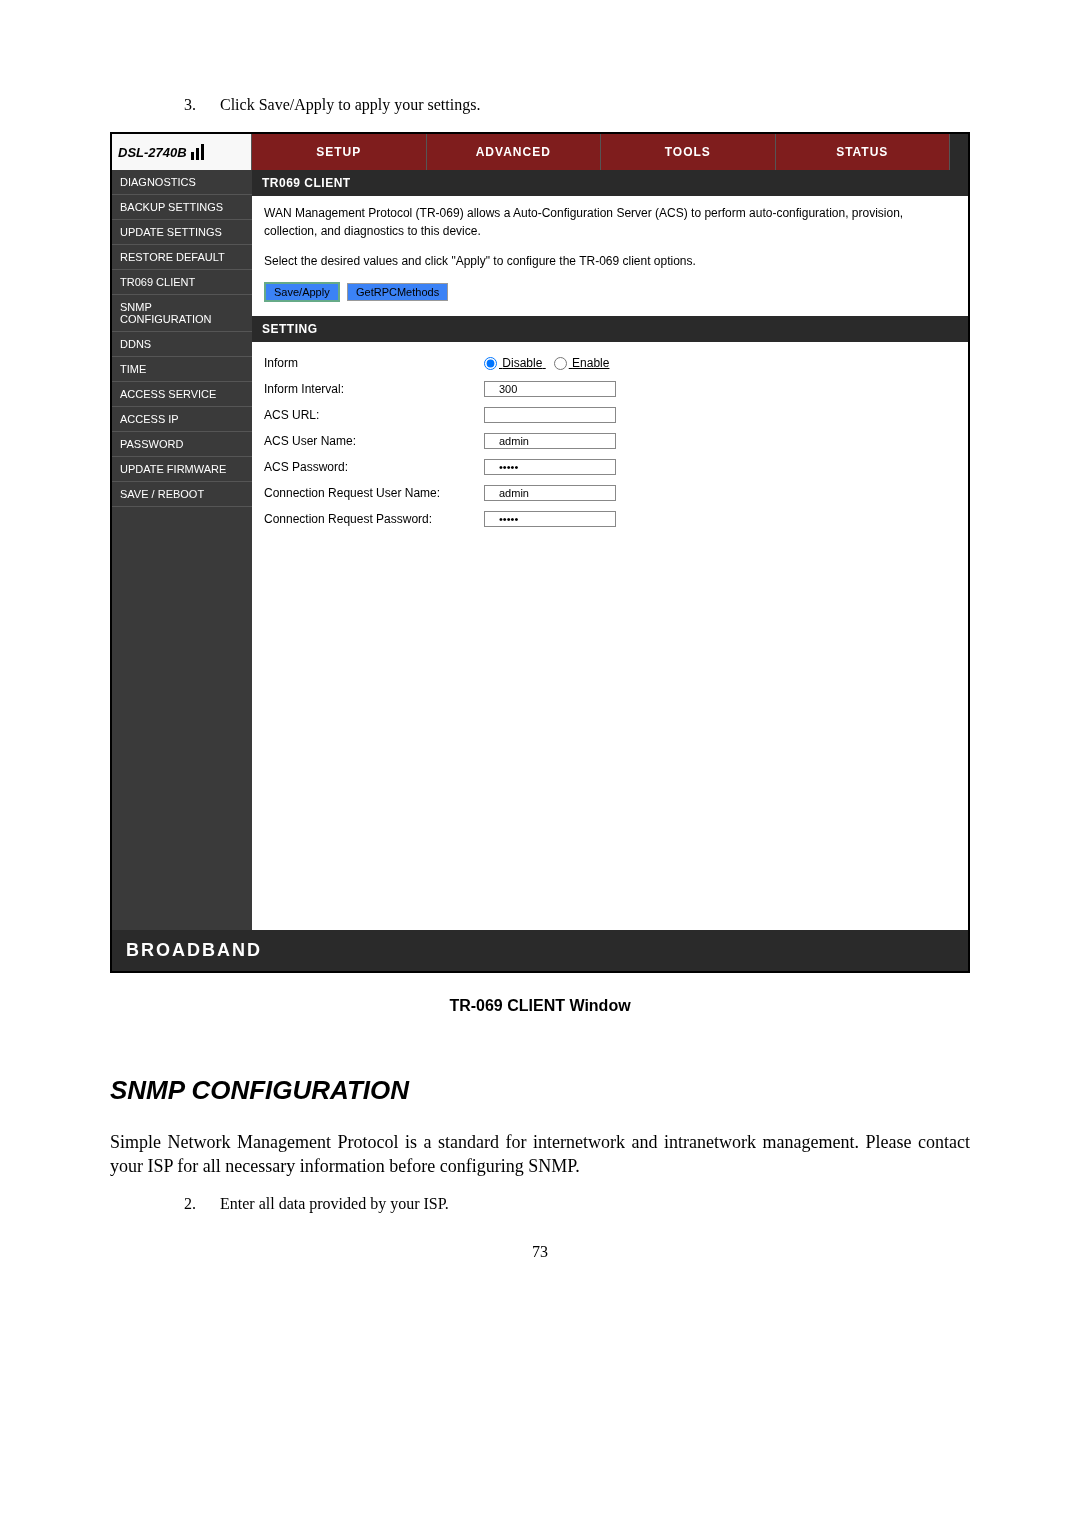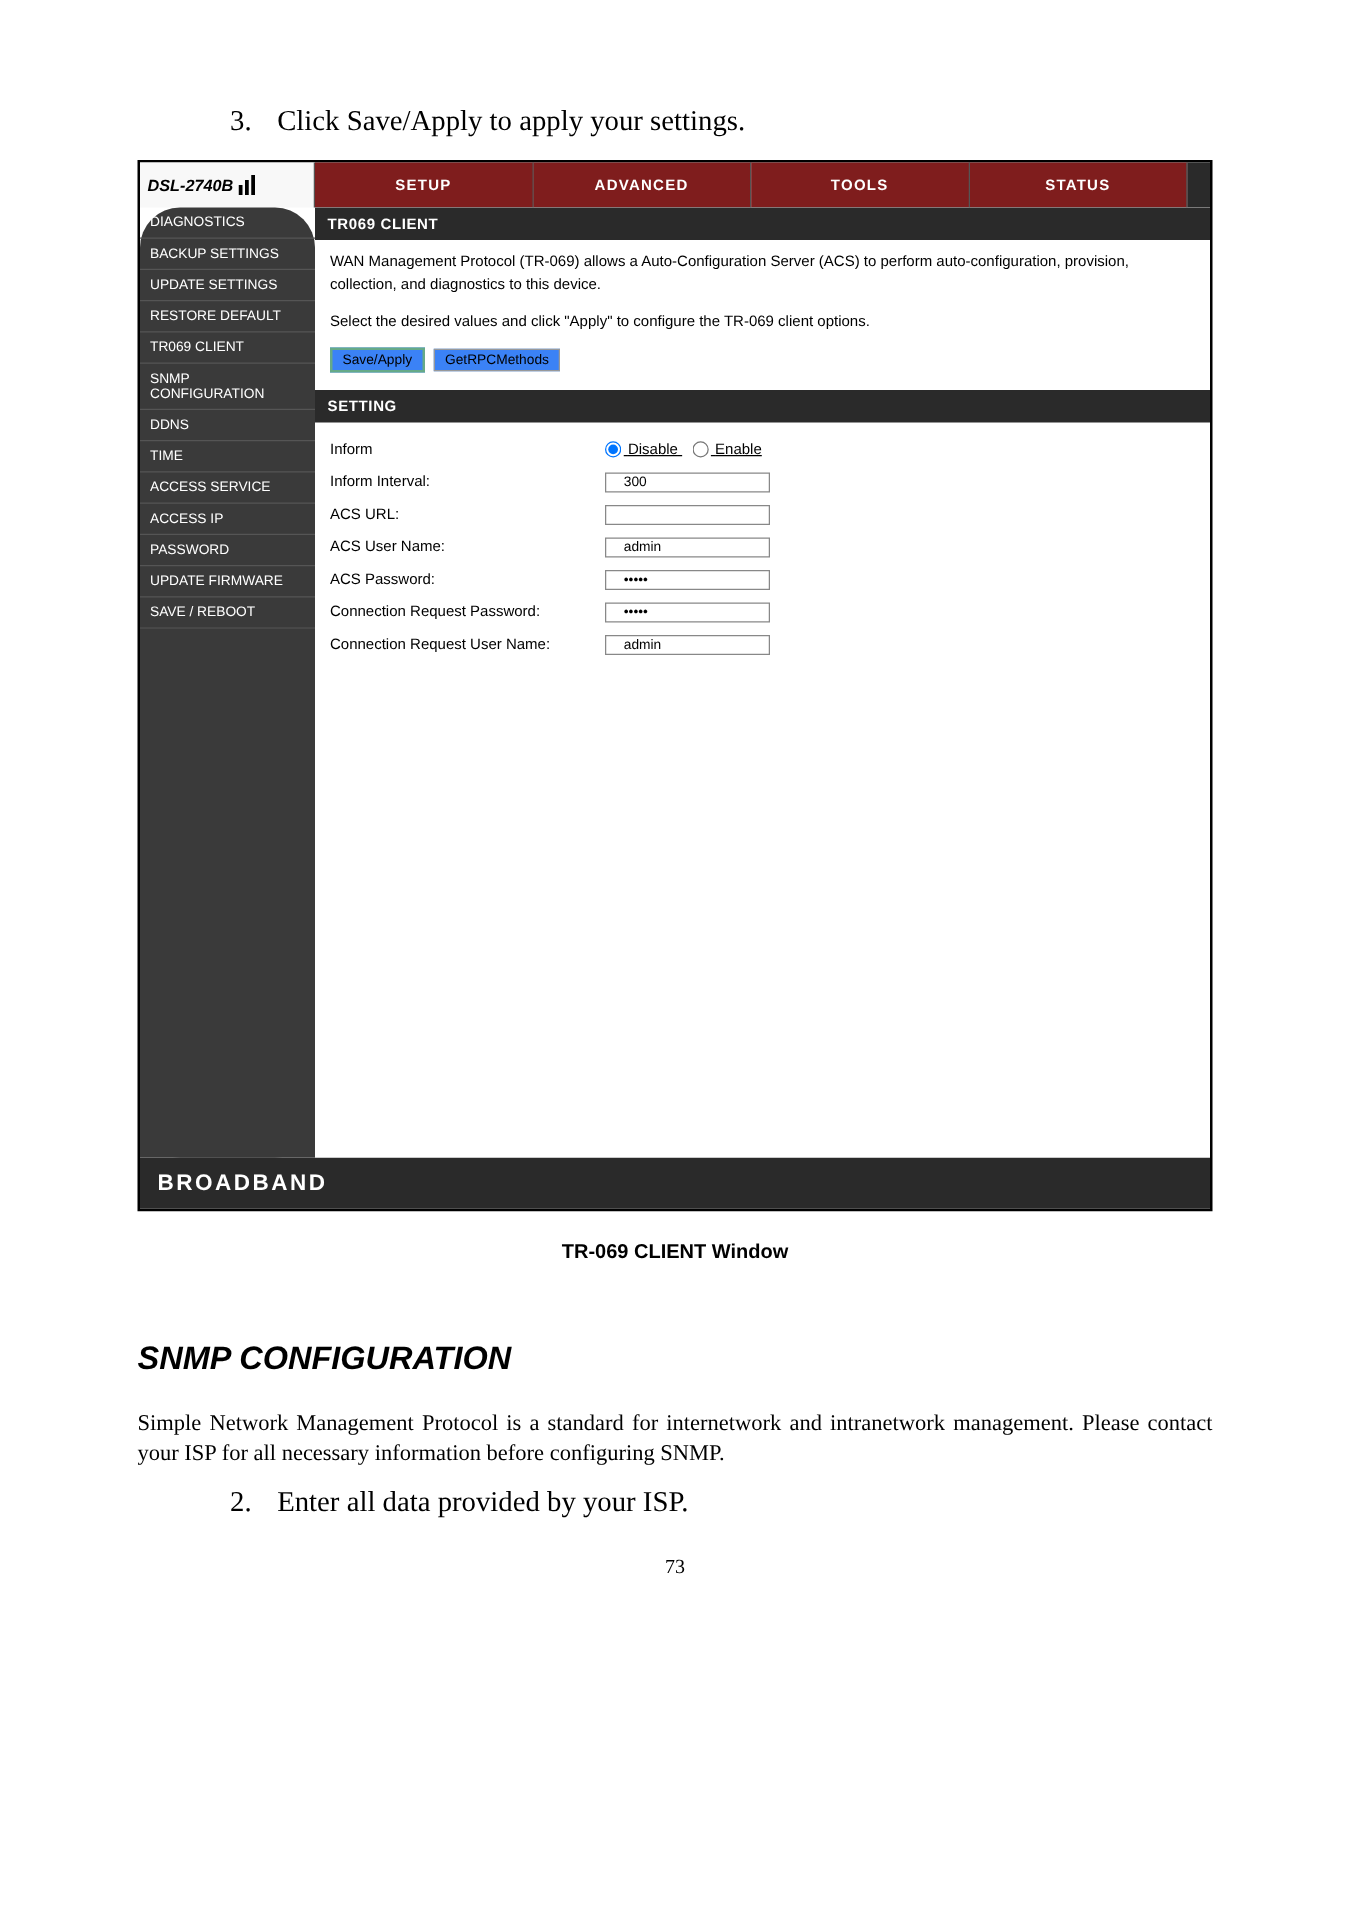--- a/index.html
+++ b/index.html
@@ -1,32 +1,32 @@
 <!DOCTYPE html>
 <html><head>
 <meta charset="utf-8">
 <style>
   * { margin: 0; padding: 0; box-sizing: border-box; }
   body { background: #fff; font-family: "Times New Roman", Times, serif; width: 1080px; height: 1527px; position: relative; }
   .page { padding: 80px 110px 40px 110px; }
-  .step-line { margin: 4px 0 18px 74px; font-size: 23px; }
+  .step-line { margin: 16px 0 18px 74px; font-size: 16px; }
   .step-num { display: inline-block; width: 32px; }
   .router-frame { border: 2px solid #000; width: 100%; font-family: Verdana, Arial, sans-serif; font-size: 12px; background: #fff; }
   .top-row { display: flex; height: 36px; }
   .logo-cell { width: 140px; border-right: 1px solid #555; display: flex; align-items: center; padding-left: 6px; background: #f8f8f8; font-weight: bold; font-style: italic; font-size: 13px; }
   .logo-cell .bars { margin-left: 4px; display: inline-flex; gap: 2px; align-items: flex-end; height: 16px; }
   .logo-cell .bars span { width: 3px; background: #000; }
   .logo-cell .bars span:nth-child(1){height:8px;}
   .logo-cell .bars span:nth-child(2){height:12px;}
   .logo-cell .bars span:nth-child(3){height:16px;}
   .nav-tab { flex: 1; background: #7f1d1d; color: #fff; display: flex; align-items: center; justify-content: center; font-size: 12px; font-weight: bold; letter-spacing: 1px; border-right: 1px solid #555; cursor: pointer; }
   .nav-tab:last-of-type { flex: 1; }
   .nav-gap { width: 18px; background: #2a2a2a; }
   .body-row { display: flex; }
-  .sidebar { width: 140px; background: #3a3a3a; color: #fff; display: flex; flex-direction: column; border-radius: 32px; }
+  .sidebar { width: 140px; background: #3a3a3a; color: #fff; display: flex; flex-direction: column; }
   .side-item { padding: 6px 8px; font-size: 11px; border-bottom: 1px solid #555; cursor: pointer; }
   .side-fill { flex: 1; background: #3a3a3a; }
   .content { flex: 1; background: #fff; padding: 0; min-height: 760px; }
   .section-hdr { background: #2a2a2a; color: #fff; font-weight: bold; font-size: 12px; padding: 6px 10px; letter-spacing: 0.5px; }
   .section-body { padding: 8px 12px 14px 12px; font-size: 12px; line-height: 1.5; }
   .section-body p { margin-bottom: 12px; }
   .btn-row button { font-family: Verdana, Arial, sans-serif; font-size: 11px; padding: 2px 8px; margin-right: 4px; border: 1px solid #999; background: #3b82f6; cursor: pointer; }
   .btn-row button.primary { border: 2px solid #6a8; }
   .form-table { display: table; }
   .form-row { display: table-row; }
@@ -123,26 +123,26 @@
             </div>
             <div class="form-row">
               <div class="lab">ACS User Name:</div>
               <div><input type="text" value="admin" style=""></div>
             </div>
             <div class="form-row">
               <div class="lab">ACS Password:</div>
               <div><input type="text" value="•••••" style=""></div>
             </div>
             <div class="form-row">
+              <div class="lab">Connection Request User Name:</div>
+              <div><input type="text" value="admin" style=""></div>
+            </div>
+            <div class="form-row">
               <div class="lab">Connection Request Password:</div>
               <div><input type="text" value="•••••" style=""></div>
-            </div>
-            <div class="form-row">
-              <div class="lab">Connection Request User Name:</div>
-              <div><input type="text" value="admin" style=""></div>
             </div>
           </div>
         </div>
       </div>
     </div>
 
     <div class="footer-bar">BROADBAND</div>
   </div>
 
   <div class="caption">TR-069 CLIENT Window</div>

